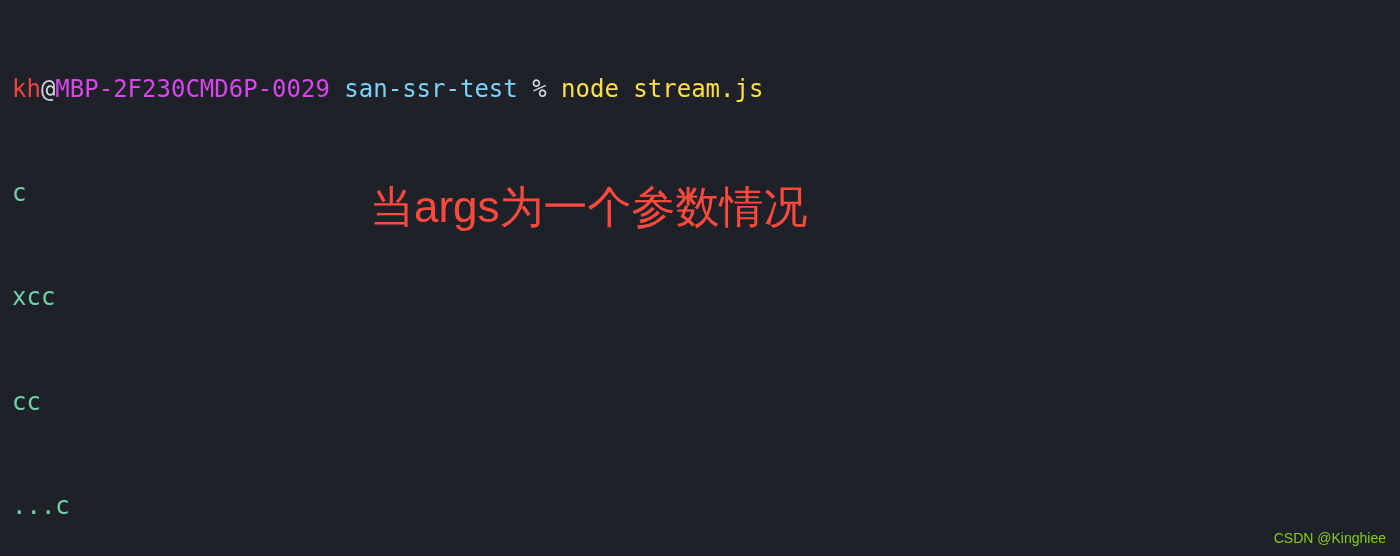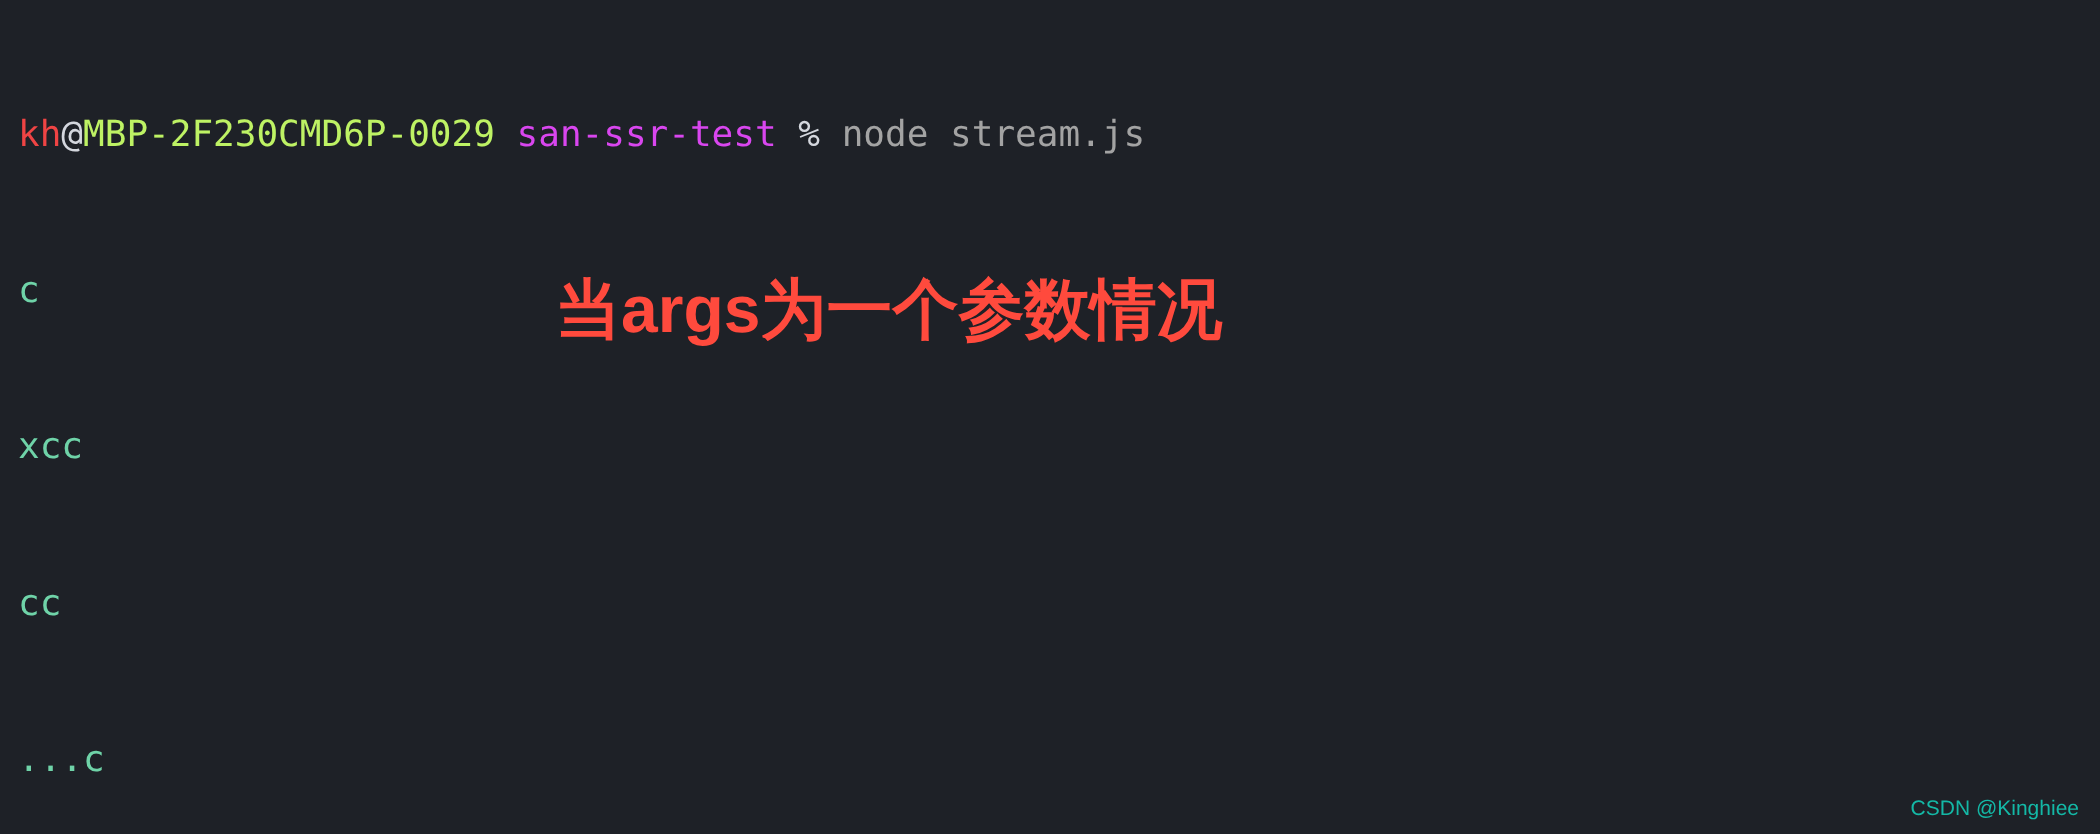--- a/index.html
+++ b/index.html
@@ -22,48 +22,48 @@
       padding: 2px 12px;
       white-space: pre;
     }
     .prompt-line {
       color: #d4d7de;
     }
     .prompt-user {
       color: #ef4444;
     }
     .prompt-host {
-      color: #bef264;
+      color: #d946ef;
     }
     .prompt-path {
-      color: #d946ef;
+      color: #7dd3fc;
     }
     .prompt-symbol {
       color: #d4d7de;
     }
     .prompt-command {
-      color: #a3a3a3;
+      color: #fde047;
     }
     .output-line {
       color: #6fd3a8;
     }
     .annotation {
       position: absolute;
       top: 175px;
       left: 370px;
       color: #ff4a3d;
       font-family: -apple-system, 'PingFang SC', 'Hiragino Sans GB', 'Microsoft YaHei', sans-serif;
       font-size: 44px;
-      font-weight: 700;
+      font-weight: 400;
     }
     .watermark {
       position: absolute;
       bottom: 8px;
       right: 14px;
-      color: #14b8a6;
+      color: #84cc16;
       font-family: -apple-system, Arial, sans-serif;
       font-size: 14px;
       font-weight: 400;
     }
   </style>
 </head>
 <body>
 
 <div class="terminal">
   <div class="prompt-line"><span class="prompt-user">kh</span><span>@</span><span class="prompt-host">MBP-2F230CMD6P-0029</span> <span class="prompt-path">san-ssr-test</span> <span class="prompt-symbol">%</span> <span class="prompt-command">node stream.js</span></div>

